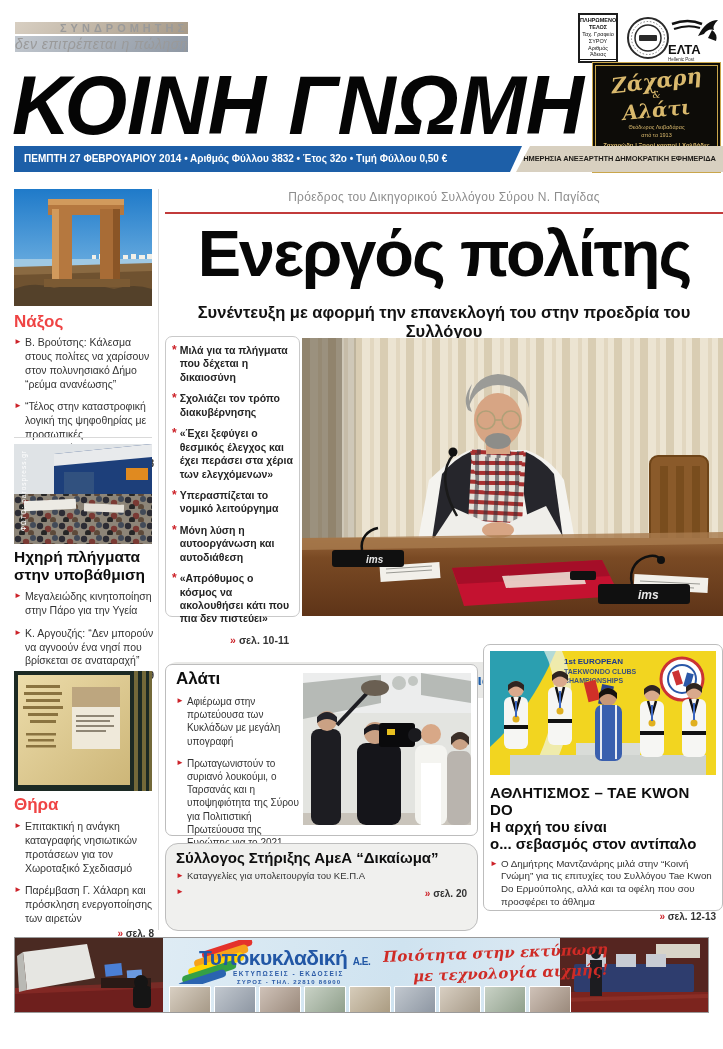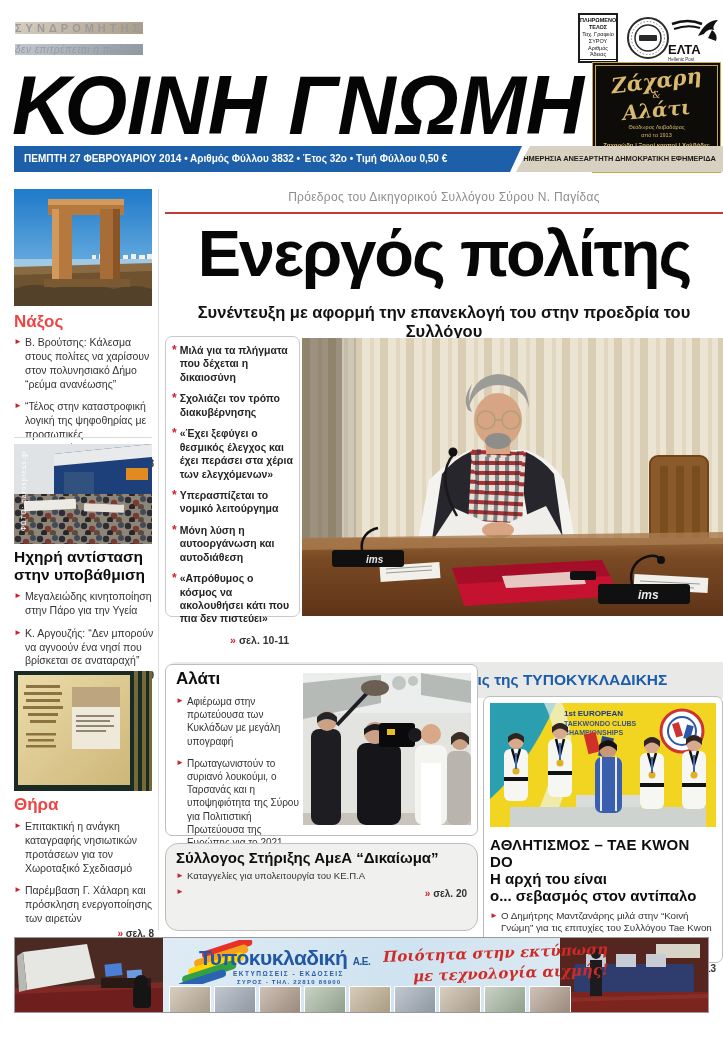--- a/index.html
+++ b/index.html
@@ -3,21 +3,21 @@
 <meta charset="utf-8">
 <style>
   html,body{margin:0;padding:0;background:#ffffff;}
   body{font-family:"Liberation Sans",sans-serif;-webkit-font-smoothing:antialiased;}
   #page{position:relative;width:723px;height:1049px;background:#fff;overflow:hidden;}
   .ab{position:absolute;}
 
   
   .subscriber{left:15px;top:22px;color:#9a9a9a;}
   .subscriber .t1{font-weight:bold;letter-spacing:4px;font-size:11px;text-align:right;}
-  .subscriber .t2{font-style:italic;font-size:10px;margin-top:10px;letter-spacing:.5px;}
+  .subscriber .t2{font-style:italic;font-size:14px;margin-top:2px;letter-spacing:.5px;}
   .stampbox{left:578px;top:13px;width:40px;height:50px;border:2px solid #1c1c1c;background:#fff;
     font-size:5.5px;text-align:center;color:#111;line-height:1.25;padding-top:2px;box-sizing:border-box;}
   .stampbox .b{font-weight:bold;}
   .stampbox .num{font-size:9px;font-weight:bold;border-top:1px solid #111;margin-top:1px;}
   .masthead{left:10px;top:60px;width:580px;height:90px;}
   .sugarad{left:592px;top:62px;width:129px;height:111px;background:#0d0c08;border:1px solid #c9a64b;box-sizing:border-box;padding:2px;}
   .sugarad .inner{border:1px solid #c9a64b;height:100%;box-sizing:border-box;text-align:center;color:#d9b96d;
      font-family:"DejaVu Serif",serif;padding-top:6px;}
   .sugarad .s1{font-size:21px;font-style:italic;font-weight:bold;transform:rotate(-7deg);line-height:.9;}
   .sugarad .amp{font-size:9px;font-style:italic;line-height:1;}
@@ -66,21 +66,21 @@
 
   
   .syrosbox{left:165px;top:664px;width:313px;height:172px;border:1px solid #bdbdbd;border-radius:7px;box-sizing:border-box;background:#fff;}
   .syrosbox .hd{position:absolute;left:10px;top:4px;font-size:17px;font-weight:bold;color:#0d0d0d;}
   .syrosbox .lst{position:absolute;left:10px;top:30px;width:128px;}
   .syros-photo{position:absolute;right:6px;top:8px;width:168px;height:152px;}
   .ameabox{left:165px;top:843px;width:313px;height:88px;border:1px solid #bdbdbd;border-radius:13px;box-sizing:border-box;background:#f0f0ee;padding:5px 10px;}
   .ameabox .hd{font-size:15px;font-weight:bold;color:#0d0d0d;margin-bottom:4px;}
   .ameabox .sb-item{margin-bottom:3px;}
   .ameabox .sb-body{font-size:9.5px;}
-  .sportsbox{left:483px;top:696px;width:240px;height:267px;border:1px solid #bdbdbd;border-radius:7px;box-sizing:border-box;background:#fff;padding:6px;}
+  .sportsbox{left:483px;top:644px;width:240px;height:267px;border:1px solid #bdbdbd;border-radius:7px;box-sizing:border-box;background:#fff;padding:6px;}
   .sports-photo{width:226px;height:124px;}
   .sports-hd1{font-size:15px;font-weight:bold;color:#0d0d0d;margin-top:5px;letter-spacing:.2px;}
   .sports-hd2{font-size:15px;font-weight:bold;color:#0d0d0d;line-height:1.15;}
   .sportsbox .sb-item{margin-top:5px;}
   .sportsbox .sb-body{font-size:9.8px;}
 
   
   .banner{left:14px;top:937px;width:695px;height:76px;border:1px solid #9a9a9a;box-sizing:border-box;overflow:hidden;background:linear-gradient(100deg,#e8f1f7,#cfe3f0 55%,#e6eef5);}
   .banner .bl{position:absolute;left:0;top:0;}
   .banner .br{position:absolute;right:0;top:0;}
@@ -235,21 +235,21 @@
     <div class="ab photredit"></div>
     <div class="ab photocredit photredit photredit2"></div>
     <div class="ab photredit3"></div>
     <div class="ab" style="left:2px;top:6px;height:88px">
       <span class="photredit photocredit photredit4"></span>
       <span class="photredit5 photocredit photredit6 photredit7 photredit8 photredit9 photocredit photredit photocredit photredit photocredit photredit photocredit photredit photocredit photredit photocredit photredit photocredit photredit photocredit photredit photocredit photredit photocredit photredit"></span>
       <span class="photcredit photocredit photredit photocredit"></span>
       <span class="photocredit" style="writing-mode:vertical-rl;transform:rotate(180deg);color:#fff;font-size:6.5px;letter-spacing:1px">ΦΩΤΟ: parospress.gr</span>
     </div>
   </div>
-  <div class="ab sb-head2" style="top:548px">Ηχηρή αντίσταση στην υποβάθμιση</div>
+  <div class="ab sb-head2" style="top:548px">Ηχηρή πλήγματα στην υποβάθμιση</div>
   <div class="ab sb-list" style="top:590px">
     <div class="sb-item">
       <span class="tri">►</span>
       <div class="sb-body">Μεγαλειώδης κινητοποίηση στην Πάρο για την Υγεία</div>
     </div>
     <div class="sb-item">
       <span class="tri">►</span>
       <div class="sb-body">
         <span>Κ. Αργουζής: “Δεν μπορούν να αγνοούν ένα νησί που βρίσκεται σε αναταραχή”</span>
         <span class="pref"><span class="ar">»</span> <span>σελ. 9</span></span>

